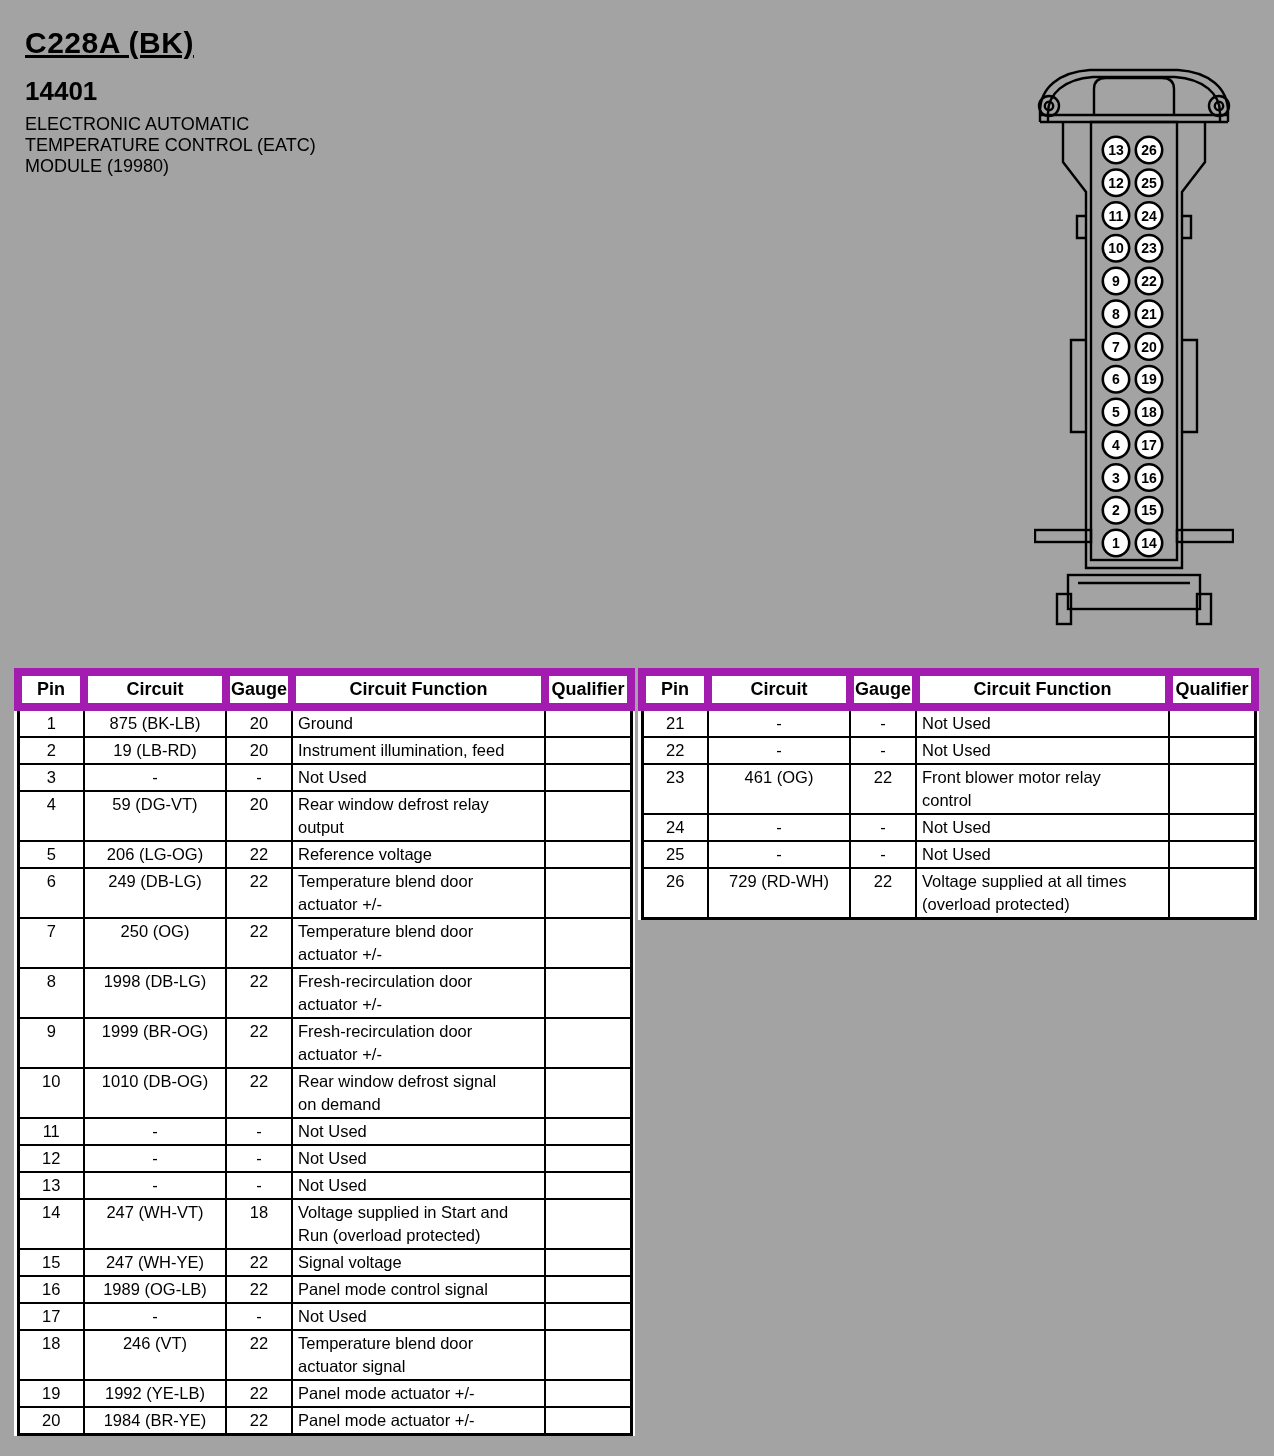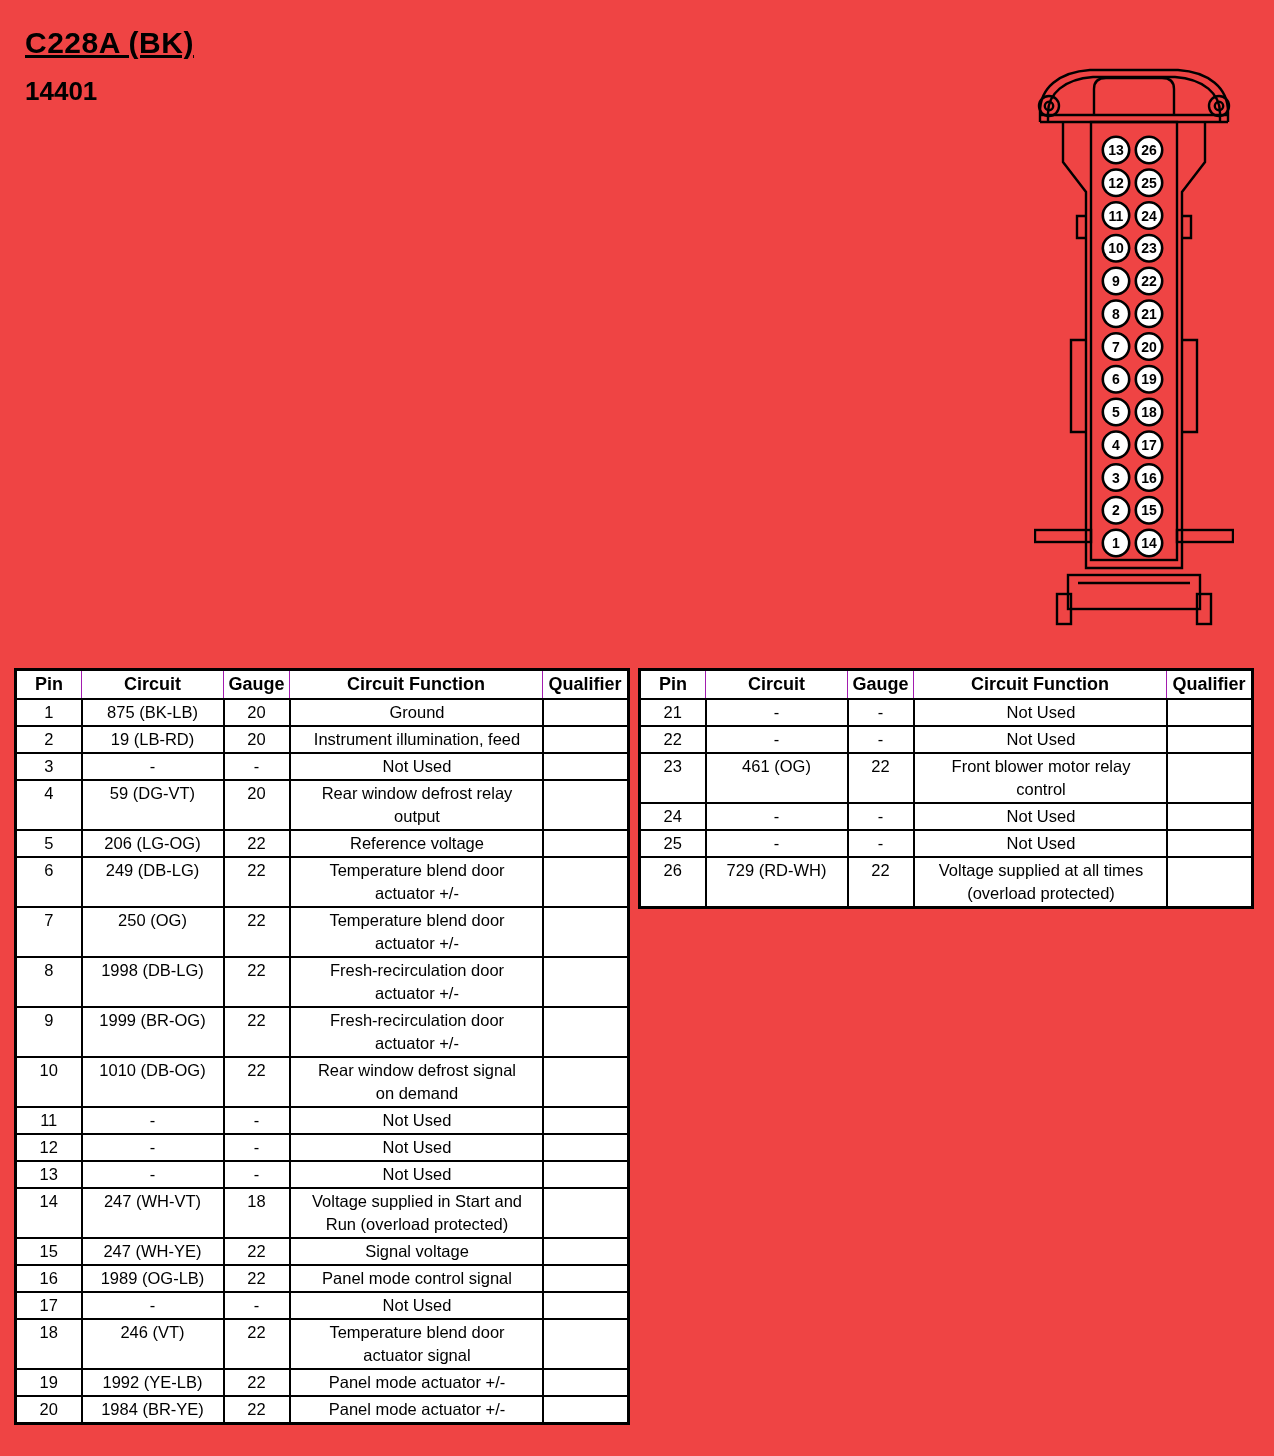--- a/index.html
+++ b/index.html
@@ -5,21 +5,21 @@
   html, body {
     margin: 0; padding: 0;
     background: #ffffff;
     font-family: "Liberation Sans", sans-serif;
     color: #000000;
   }
   #page {
     position: relative;
     width: 1274px;
     height: 1456px;
-    background: #ef4444;
+    background: #a3a3a3;
     overflow: hidden;
   }
 
   
   #connector-id {
     position: absolute; left: 25px; top: 26px;
     font-size: 30px; font-weight: bold;
     text-decoration: underline;
     letter-spacing: 0.5px;
   }
@@ -51,51 +51,56 @@
     position: absolute;
     border-collapse: collapse;
     table-layout: fixed;
     border: 3px solid #000;
     background: #fff;
   }
   #table-left  { left: 14px;  top: 668px; width: 613px; }
   #table-right { left: 638px; top: 668px; width: 613px; }
 
   .pin-table th {
-    border: 1px solid #a21caf;
+    border: 8px solid #a21caf;
     font-size: 18px; font-weight: bold;
     padding: 2px 1px; height: 23px;
     text-align: center;
     overflow: hidden; white-space: nowrap;
   }
   .pin-table td {
     border: 2px solid #000;
     font-size: 16.5px; font-weight: 500;
     line-height: 23px;
     padding: 1px 3px;
     vertical-align: top;
     overflow: hidden;
   }
   td.pin, td.circuit, td.gauge { text-align: center; }
-  td.function { text-align: center; white-space: pre-line; padding-left: 5px; }
+  td.function { text-align: left; white-space: pre-line; padding-left: 5px; }
   td.qualifier { }
 
   col.c-pin       { width: 66px; }
   col.c-circuit   { width: 142px; }
   col.c-gauge     { width: 66px; }
   col.c-function  { width: 253px; }
   col.c-qualifier { width: 86px; }
 </style>
 </head>
 <body>
 
 <div id="page">
 
   <div id="connector-id">C228A (BK)</div>
   <div id="part-number">14401</div>
+  <div id="module-desc">
+    <div>ELECTRONIC AUTOMATIC</div>
+    <div>TEMPERATURE CONTROL (EATC)</div>
+    <div>MODULE (19980)</div>
+  </div>
 
   <div id="connector-art">
     <svg viewBox="0 0 200 572" xmlns="http://www.w3.org/2000/svg">
       <g class="shell">
 
         <circle cx="15" cy="48" r="10"></circle>
         <circle cx="15" cy="48" r="4.2"></circle>
         <circle cx="185" cy="48" r="10"></circle>
         <circle cx="185" cy="48" r="4.2"></circle>
 

